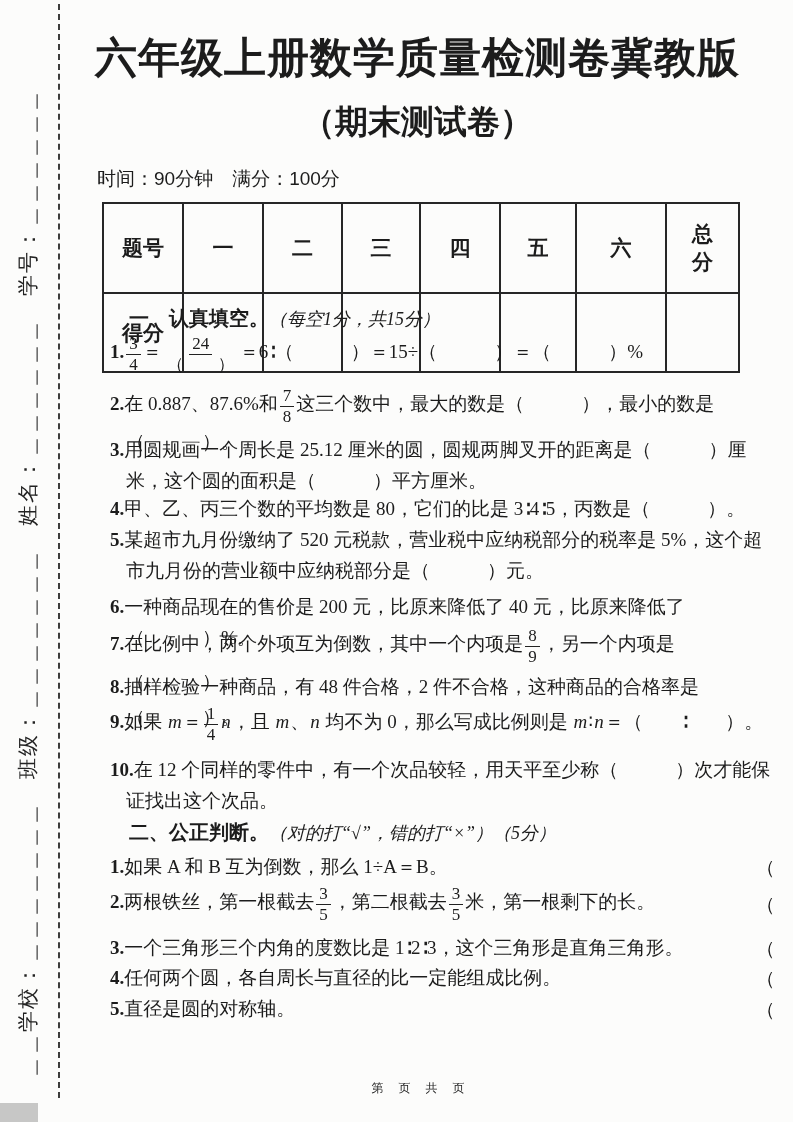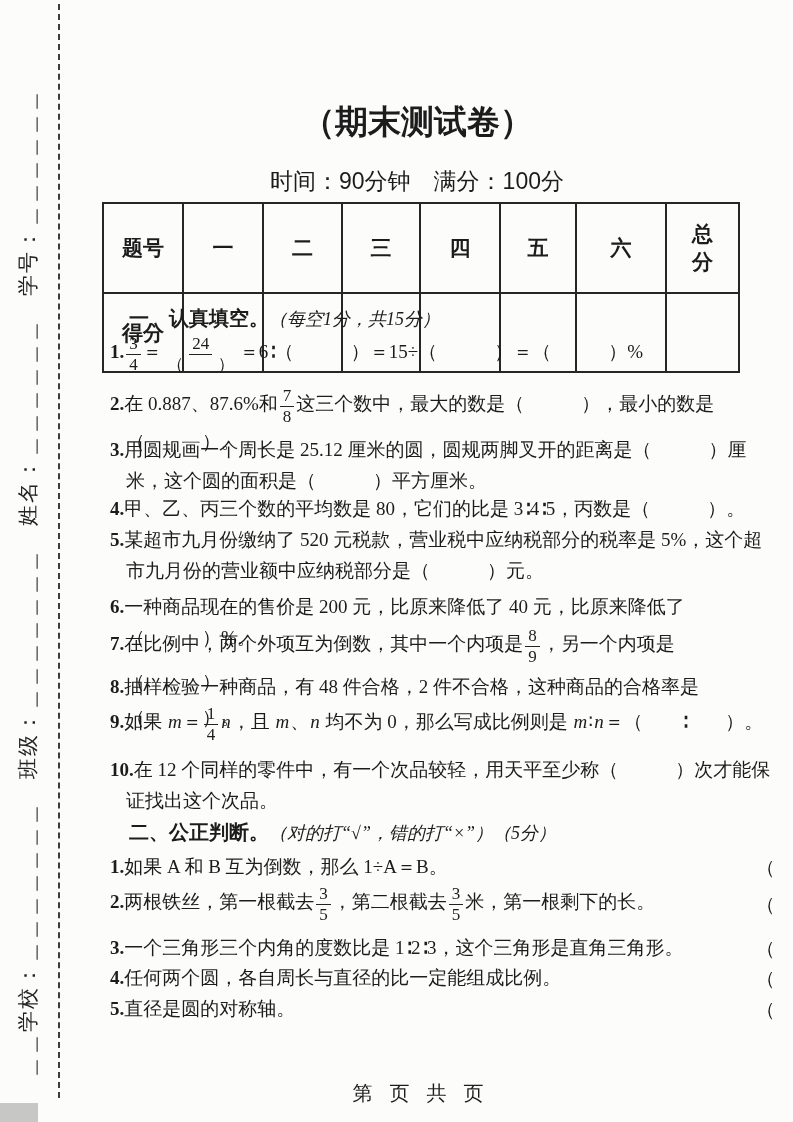--- a/index.html
+++ b/index.html
@@ -30,21 +30,21 @@
     font-size:42px; font-weight:700; text-align:center; letter-spacing:1px;
   }
   .subtitle{
     position:absolute; left:90px; top:100px; width:655px;
     font-family:"Liberation Sans","DejaVu Sans",sans-serif;
     font-size:33px; font-weight:700; text-align:center;
   }
   .meta{
     position:absolute; left:97px; top:166px; width:640px;
     font-family:"Liberation Sans","DejaVu Sans",sans-serif;
-    font-size:23px; text-align:center;
+    font-size:19px; text-align:left;
   }
   
   table.score{
     position:absolute; left:102px; top:202px; width:636px;
     border-collapse:collapse; table-layout:fixed;
   }
   table.score td{
     border:2px solid #262626; text-align:center; vertical-align:middle;
     font-size:21px; font-weight:700; padding:16px;
   }
@@ -68,32 +68,33 @@
   .frac{
     display:inline-flex; flex-direction:column; align-items:center;
     vertical-align:middle; text-indent:0; line-height:1.15;
     font-size:17px; margin:0 2px; text-align:center;
   }
   .frac .fn{display:block; padding:0 3px; border-bottom:1.6px solid #222;}
   .frac .fd{display:block; padding:0 3px;}
   .q i{font-style:italic; padding:0 1px;}
   .footer{
     position:absolute; left:97px; top:1080px; width:648px;
-    text-align:center; font-size:20px; letter-spacing:6px;
+    text-align:center; font-size:12px; letter-spacing:6px;
   }
 </style>
 </head>
 <body>
 
 <div class="paper">
 
   <div class="binding-line"></div>
   <div class="side-fields">＿＿学校：＿＿＿＿＿＿＿　班级：＿＿＿＿＿＿＿　姓名：＿＿＿＿＿＿　学号：＿＿＿＿＿＿</div>
   <div class="scan-smudge"></div>
 
+  <div class="title">六年级上册数学质量检测卷冀教版</div>
   <div class="subtitle">（期末测试卷）</div>
   <div class="meta">时间：90分钟　满分：100分</div>
 
   <table class="score">
     <colgroup id="score-cols">
         <col style="width: 80px;">
         <col style="width: 80px;">
         <col style="width: 79px;">
         <col style="width: 78px;">
         <col style="width: 80px;">

